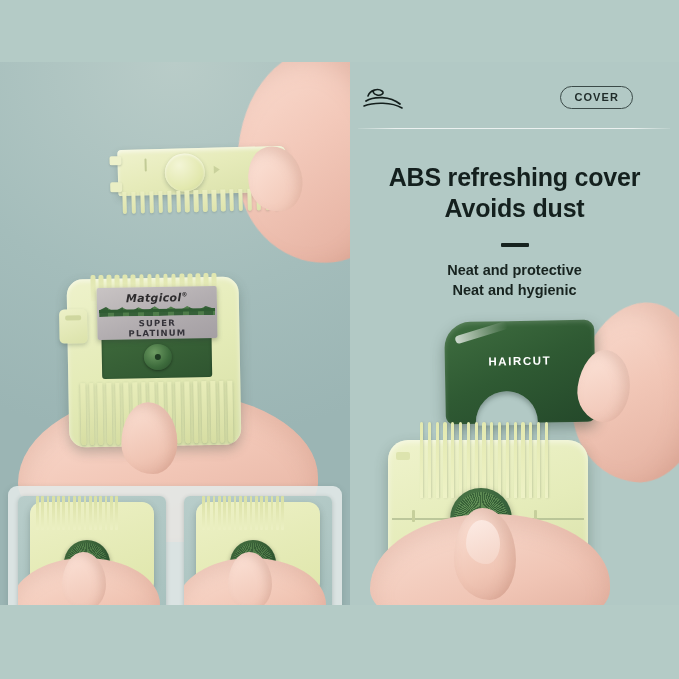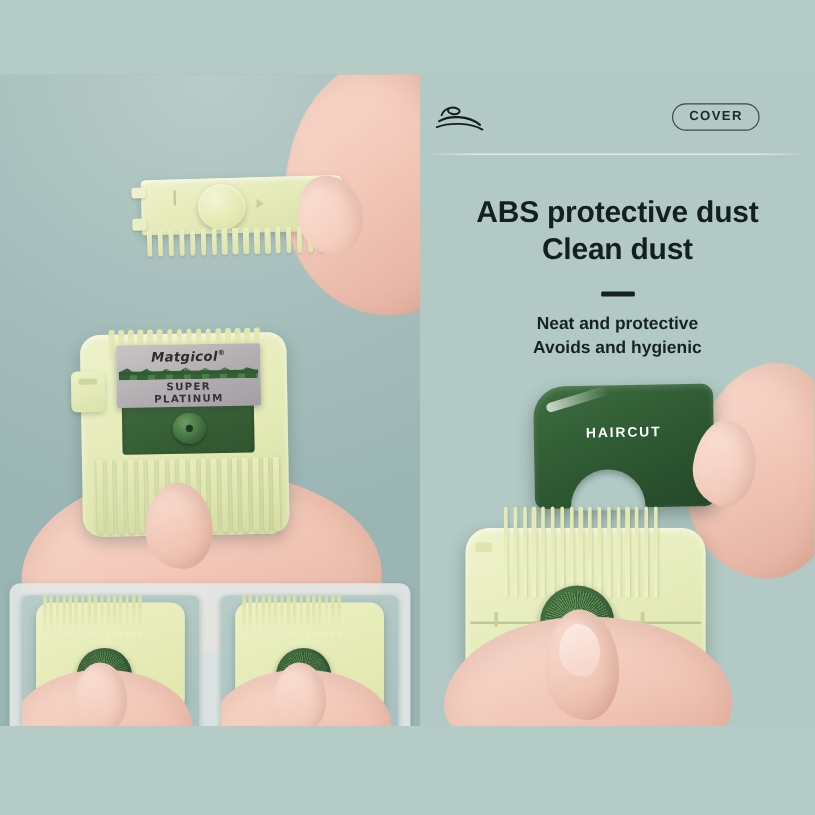--- a/index.html
+++ b/index.html
@@ -522,29 +522,29 @@
         <path d="M6 12 C8 6, 16 4, 20 7 C23 9, 19 12, 15 11 C11 10, 10 7, 13 6" fill="none" stroke="#141f1d" stroke-width="1.6" stroke-linecap="round"></path>
         <path d="M4 17 C12 12, 28 12, 38 20" fill="none" stroke="#141f1d" stroke-width="1.8" stroke-linecap="round"></path>
         <path d="M2 22 C12 18, 30 18, 40 24" fill="none" stroke="#141f1d" stroke-width="1.6" stroke-linecap="round"></path>
       </svg>
       <div class="cover-badge">COVER</div>
     </div>
 
     <div class="rule"></div>
 
     <div class="headline">
-      <div>ABS protective dust</div>
-      <div>Clean dust</div>
+      <div>ABS refreshing cover</div>
+      <div>Avoids dust</div>
     </div>
 
     <div class="dash"></div>
 
     <div class="subcopy">
       <div>Neat and protective</div>
-      <div>Avoids and hygienic</div>
+      <div>Neat and hygienic</div>
     </div>
 
     <div class="hand-right"></div>
     <div class="cover-piece">
       <div class="shell"></div>
       <div class="gloss"></div>
       <div class="label">HAIRCUT</div>
       <div class="mouth"></div>
     </div>
     <div class="finger-right"></div>

